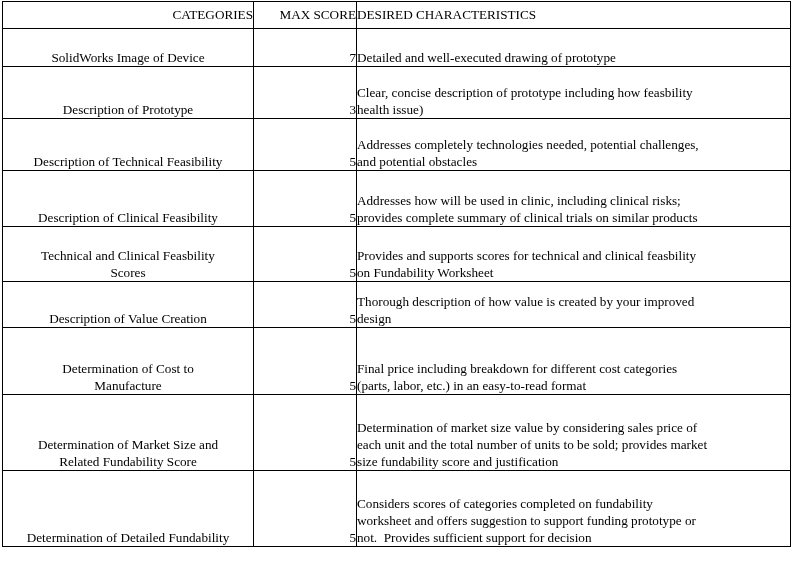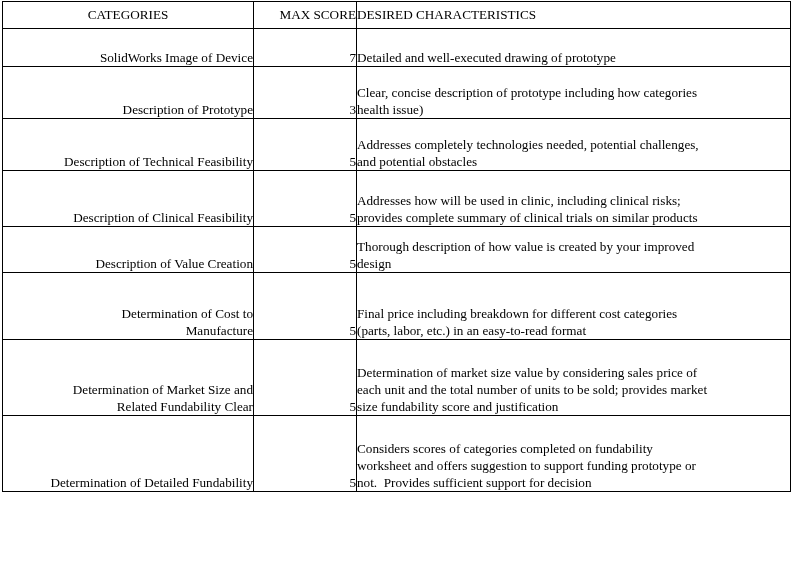--- a/index.html
+++ b/index.html
@@ -43,27 +43,27 @@
     padding: 0;
     font-weight: normal;
     vertical-align: bottom;
   }
 
   
   tr.head th {
     height: 26px;
     vertical-align: middle;
   }
-  th.h-category { text-align: center;  padding: 0 0 0 4px; }
+  th.h-category { text-align: right;  padding: 0 0 0 4px; }
   th.h-score    { text-align: right;  padding: 0 0 0 5px; }
   th.h-desc     { text-align: left;  padding: 0 0 0 5px; margin-top: 44px; }
 
   
   td.cat {
-    text-align: right;
+    text-align: center;
     vertical-align: bottom;
     padding: 0 2px 2px 4px;
   }
   td.score {
     text-align: right;
     vertical-align: bottom;
     padding: 0 3px 2px 0;
   }
   td.desc {
     text-align: left;
@@ -101,21 +101,21 @@
           <td class="desc">
             <span class="line">Detailed and well-executed drawing of prototype</span>
           </td>
         </tr>
         <tr style="height: 52px;">
           <td class="cat">
             <span class="line">Description of Prototype</span>
           </td>
           <td class="score">3</td>
           <td class="desc">
-            <span class="line">Clear, concise description of prototype including how categories</span>
+            <span class="line">Clear, concise description of prototype including how feasbility</span>
             <span class="line">health issue)</span>
           </td>
         </tr>
         <tr style="height: 52px;">
           <td class="cat">
             <span class="line">Description of Technical Feasibility</span>
           </td>
           <td class="score">5</td>
           <td class="desc">
             <span class="line">Addresses completely technologies needed, potential challenges,</span>
@@ -123,20 +123,31 @@
           </td>
         </tr>
         <tr style="height: 56px;">
           <td class="cat">
             <span class="line">Description of Clinical Feasibility</span>
           </td>
           <td class="score">5</td>
           <td class="desc">
             <span class="line">Addresses how will be used in clinic, including clinical risks;</span>
             <span class="line">provides complete summary of clinical trials on similar products</span>
+          </td>
+        </tr>
+        <tr style="height: 55px;">
+          <td class="cat">
+            <span class="line">Technical and Clinical Feasbility</span>
+            <span class="line">Scores</span>
+          </td>
+          <td class="score">5</td>
+          <td class="desc">
+            <span class="line">Provides and supports scores for technical and clinical feasbility</span>
+            <span class="line">on Fundability Worksheet</span>
           </td>
         </tr>
         <tr style="height: 46px;">
           <td class="cat">
             <span class="line">Description of Value Creation</span>
           </td>
           <td class="score">5</td>
           <td class="desc">
             <span class="line">Thorough description of how value is created by your improved</span>
             <span class="line">design</span>
@@ -149,21 +160,21 @@
           </td>
           <td class="score">5</td>
           <td class="desc">
             <span class="line">Final price including breakdown for different cost categories</span>
             <span class="line">(parts, labor, etc.) in an easy-to-read format</span>
           </td>
         </tr>
         <tr style="height: 76px;">
           <td class="cat">
             <span class="line">Determination of Market Size and</span>
-            <span class="line">Related Fundability Clear</span>
+            <span class="line">Related Fundability Score</span>
           </td>
           <td class="score">5</td>
           <td class="desc">
             <span class="line">Determination of market size value by considering sales price of</span>
             <span class="line">each unit and the total number of units to be sold; provides market</span>
             <span class="line">size fundability score and justification</span>
           </td>
         </tr>
         <tr style="height: 76px;">
           <td class="cat">

